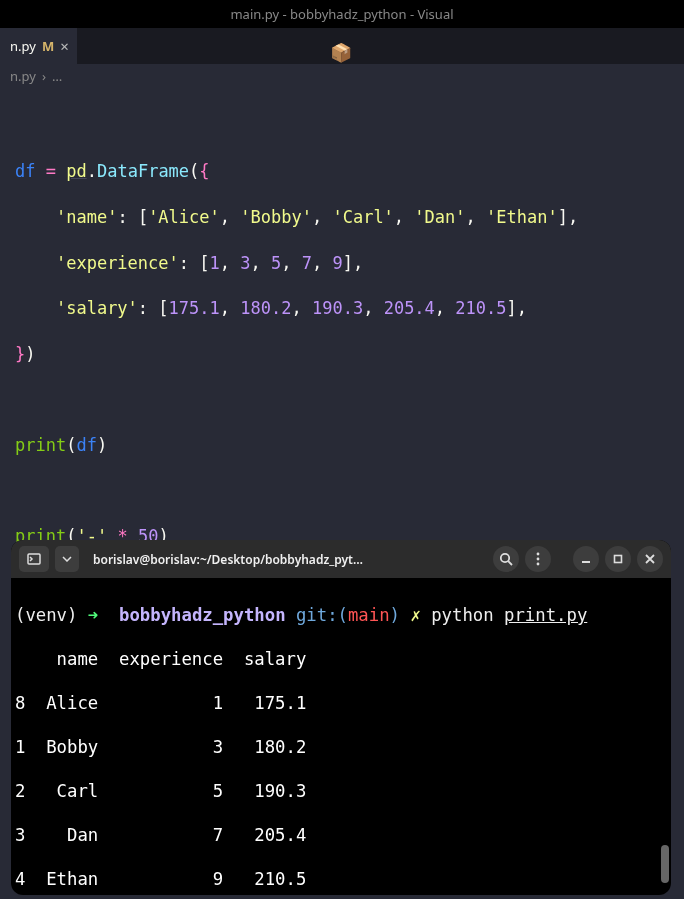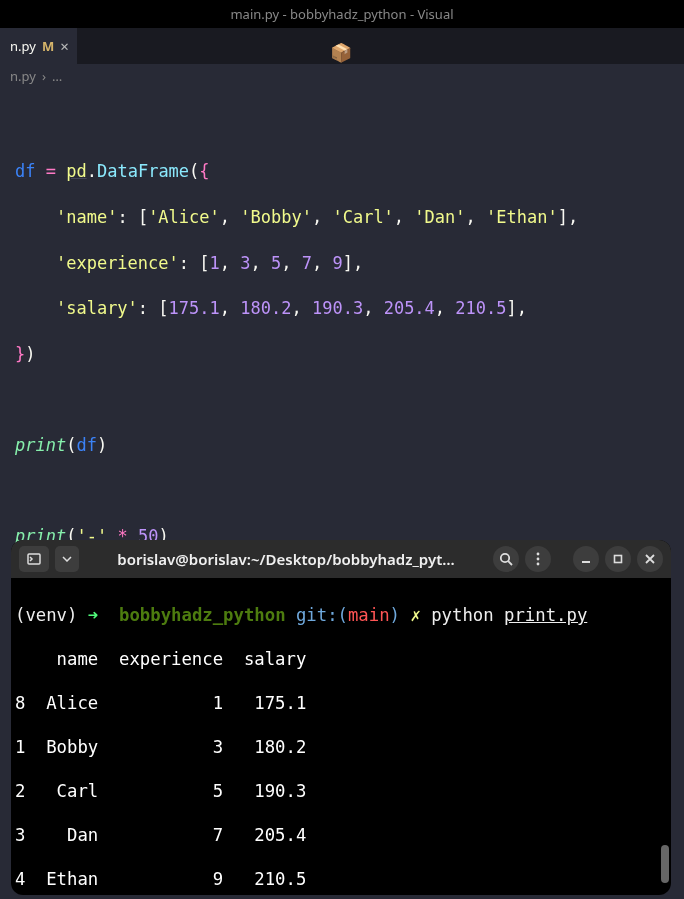--- a/index.html
+++ b/index.html
@@ -98,21 +98,21 @@
   .tk-alias   { color: #f1fa8c; text-decoration: underline; text-decoration-color: #44475a;}
   .tk-var     { color: #3b82f6; }
   .tk-assign  { color: #ff79c6; }
   .tk-class   { color: #8be9fd; }
   .tk-func    { color: #50fa7b; }
   .tk-paren   { color: #f8f8f2; }
   .tk-brace   { color: #ff79c6; }
   .tk-string  { color: #f1fa8c; }
   .tk-number  { color: #bd93f9; }
   .tk-punct   { color: #f8f8f2; }
-  .tk-builtin { color: #86efac; font-style: italic;}
+  .tk-builtin { color: #84cc16; }
   
   
   .terminal {
     position: absolute;
     left: 11px;
     right: 13px;
     top: 540px;
     bottom: 4px;
     background: #000000;
     border-radius: 12px;
@@ -141,40 +141,39 @@
     font-size: 12px;
     cursor: pointer;
   }
   
   .term-btn.narrow { width: 24px; }
   .term-btn.round { width: 26px; height:26px; border-radius: 50%; }
   
   .term-title {
     flex: 1;
     color: #f0f0f0;
-    font-size: 15px;
+    font-size: 12px;
     font-weight: 600;
     font-family: -apple-system, system-ui, sans-serif;
     padding: 0 8px;
     white-space: nowrap;
     overflow: hidden;
     text-overflow: ellipsis;
-    text-align: center;
   }
   
   .term-body {
     padding: 4px 4px;
     font-size: 17.3px;
     line-height: 22px;
     color: #ffffff;
     white-space: pre;
   }
   
   .term-green  { color: #50fa7b; }
-  .term-cyan   { color: #4d7c0f; font-weight: bold; }
+  .term-cyan   { color: #c4b5fd; font-weight: bold; }
   .term-blue   { color: #6fa8dc; font-weight: normal; }
   .term-red    { color: #ff5555; }
   .term-yellow { color: #f1fa8c; }
   .term-white  { color: #eeeeee; }
   .term-under  { text-decoration: underline; }
   
   .scrollbar-thumb {
     position: absolute;
     right: 2px;
     width: 8px;

